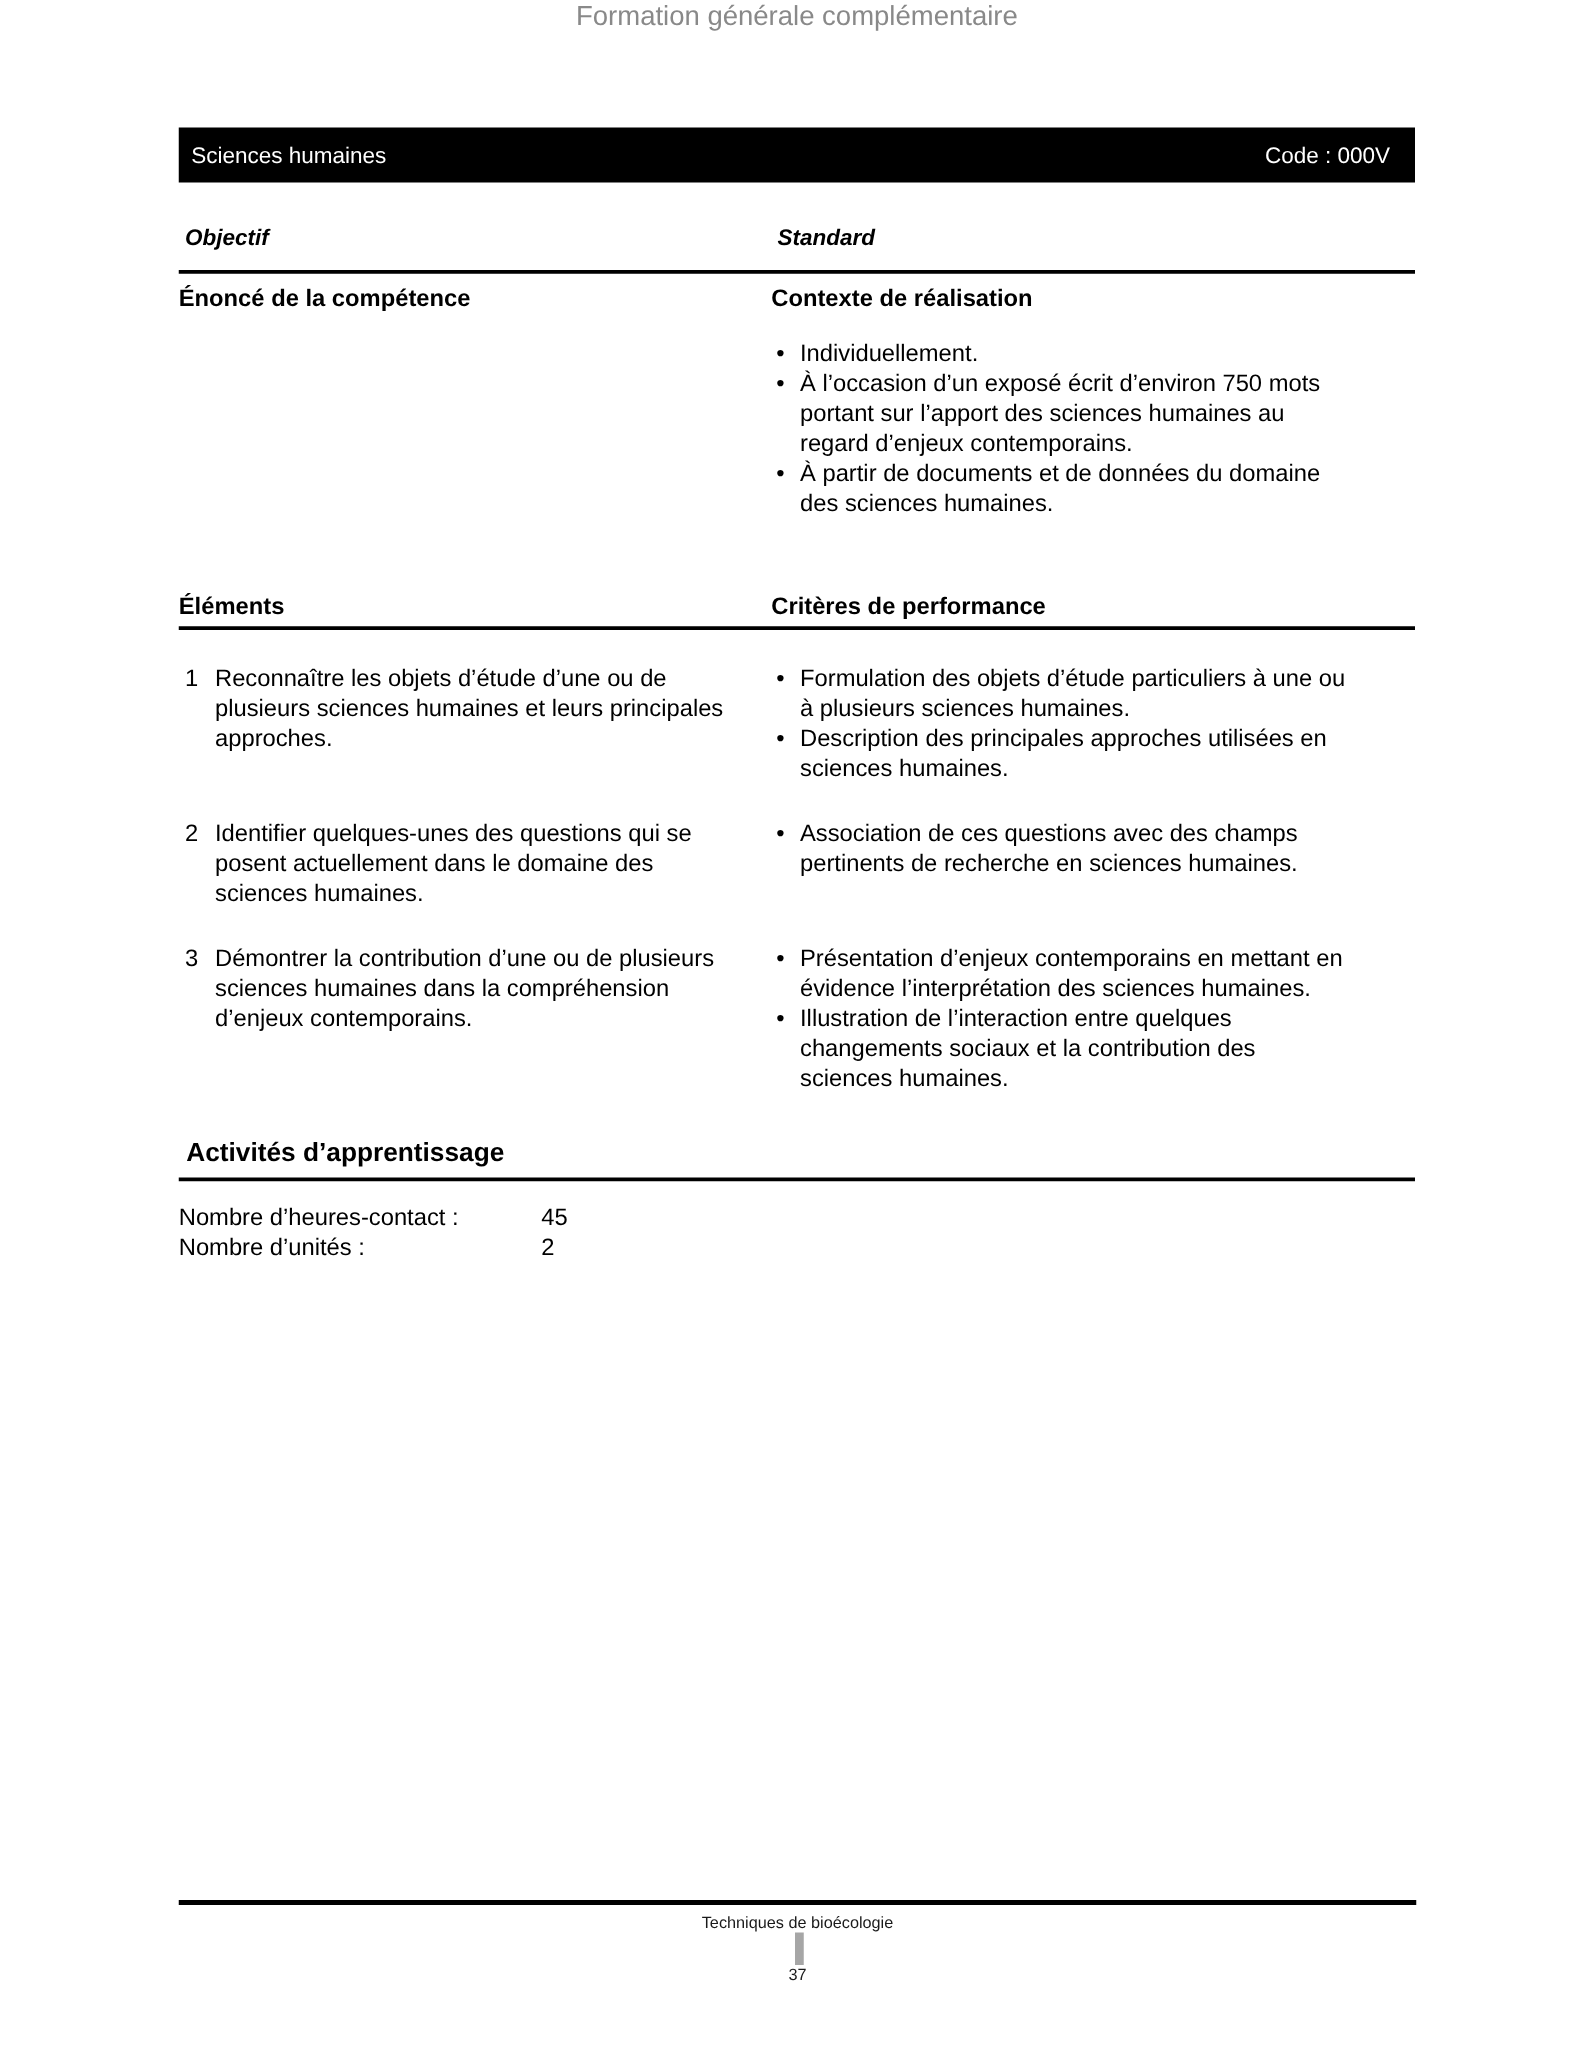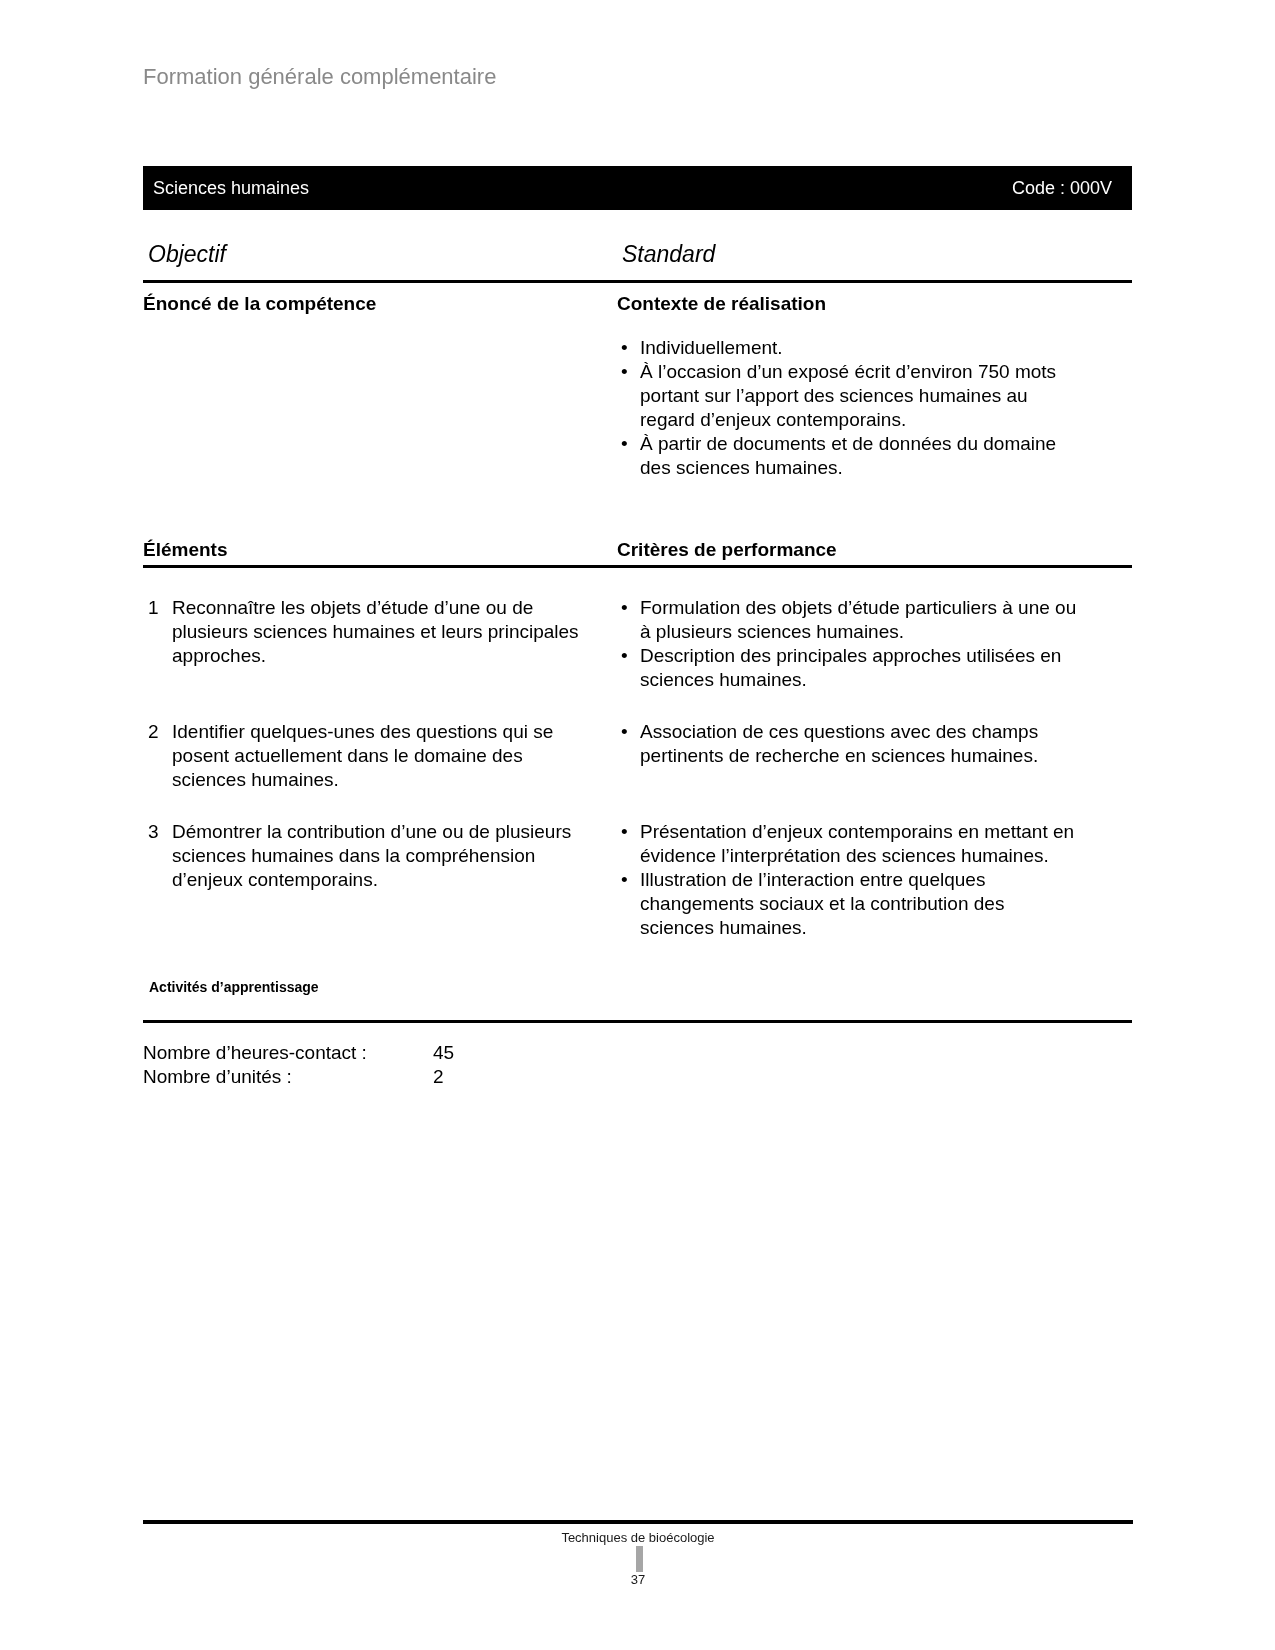--- a/index.html
+++ b/index.html
@@ -9,22 +9,21 @@
     margin:0 auto;
     background:#ffffff;
     color:#000000;
     font-family:"Liberation Sans", sans-serif;
     font-size:19px; line-height:24px;
     overflow:hidden;
   }
   .content { position:absolute; left:143px; top:0; width:989px; }
 
   .page-header {
-    margin-top:64px;
-    text-align:left;
+    text-align:center;
     font-size:22px; line-height:26px;
     color:#898989;
   }
 
   .title-bar {
     margin-top:76px;
     height:44px;
     background:#000000;
     color:#ffffff;
     display:flex; justify-content:space-between; align-items:center;
@@ -32,22 +31,22 @@
     box-sizing:border-box;
     font-size:18px;
   }
 
   .grid { display:grid; grid-template-columns:474px 463px; }
 
   .col-heads {
     margin-top:30px;
     padding-bottom:12px;
     border-bottom:3px solid #000000;
-    font-size:23px; line-height:28px;
-    font-weight:normal; font-style:italic;
+    font-size:18px; line-height:28px;
+    font-weight:bold; font-style:italic;
   }
   .col-heads .head { padding-left:5px; }
 
   .section-row { margin-top:9px; }
   .subhead { font-size:19px; font-weight:bold; line-height:24px; margin:0; }
   .left-col { padding-right:22px; box-sizing:border-box; }
   .left-col p { margin:20px 0 0 0; }
 
   .bullets { list-style:none; margin:20px 0 0 0; padding:0; max-width:463px; }
   .bullets li { position:relative; padding-left:23px; box-sizing:border-box; }
@@ -61,22 +60,22 @@
     font-size:19px; line-height:24px;
     font-weight:bold;
   }
 
   .item-row { margin-top:28px; }
   .item-left { position:relative; padding-left:29px; padding-right:22px; box-sizing:border-box; }
   .item-num { position:absolute; left:5px; top:0; }
 
   .activites-head {
     margin-top:35px;
-    font-weight:bold; font-size:14px; line-height:24px;
-    padding-left:6px; padding-bottom:21px;
+    font-weight:bold; font-size:21px; line-height:24px;
+    padding-left:6px; padding-bottom:7px;
     border-bottom:3px solid #000000;
   }
   .activity-rows { margin-top:18px; }
   .activity-row { display:flex; }
   .activity-label { width:290px; }
 
   .footer { position:absolute; left:143px; top:1520px; width:990px; }
   .footer-rule { border-top:4px solid #000000; }
   .footer-line {
     margin-top:6px;

